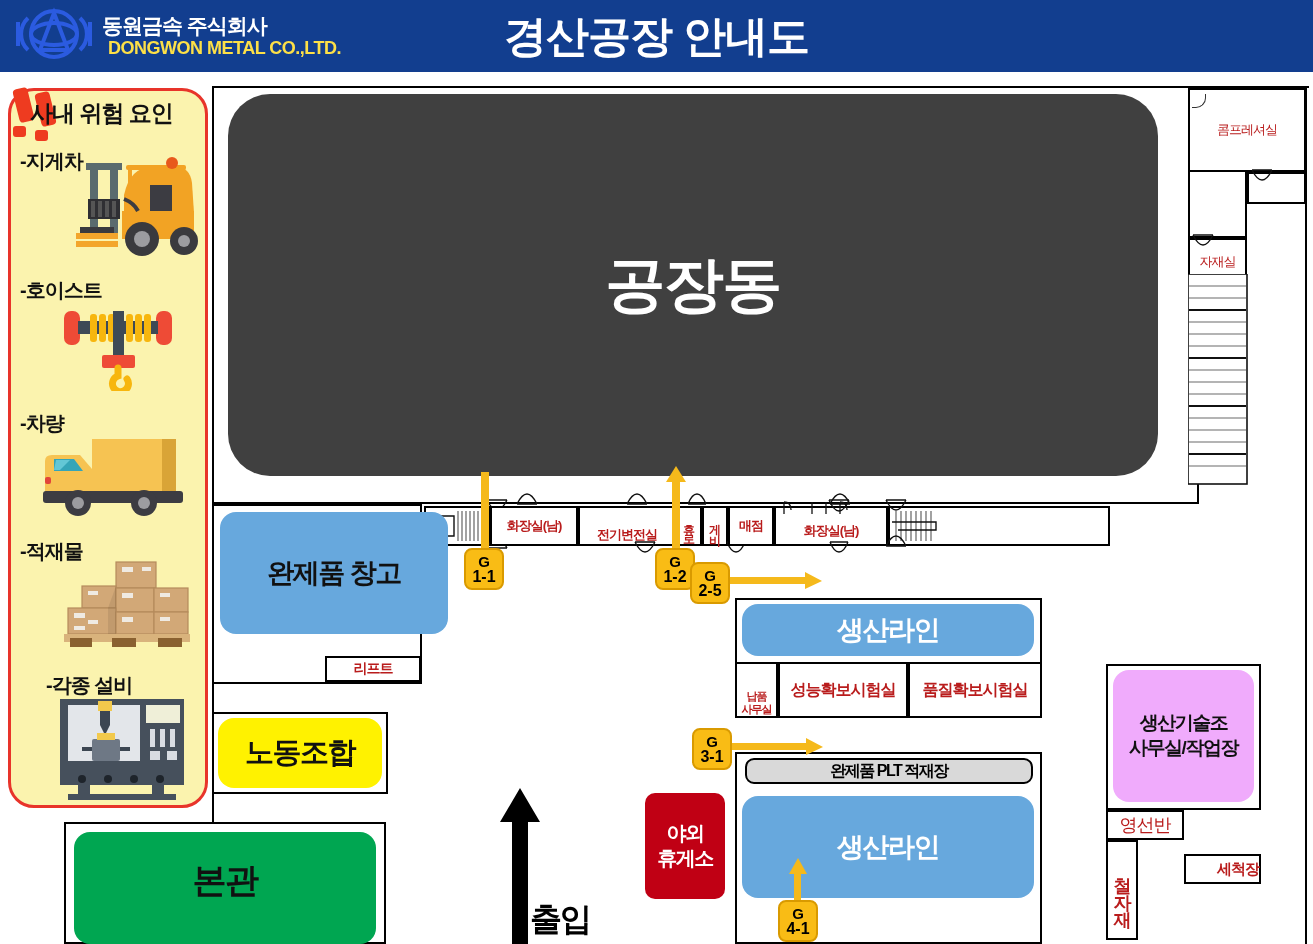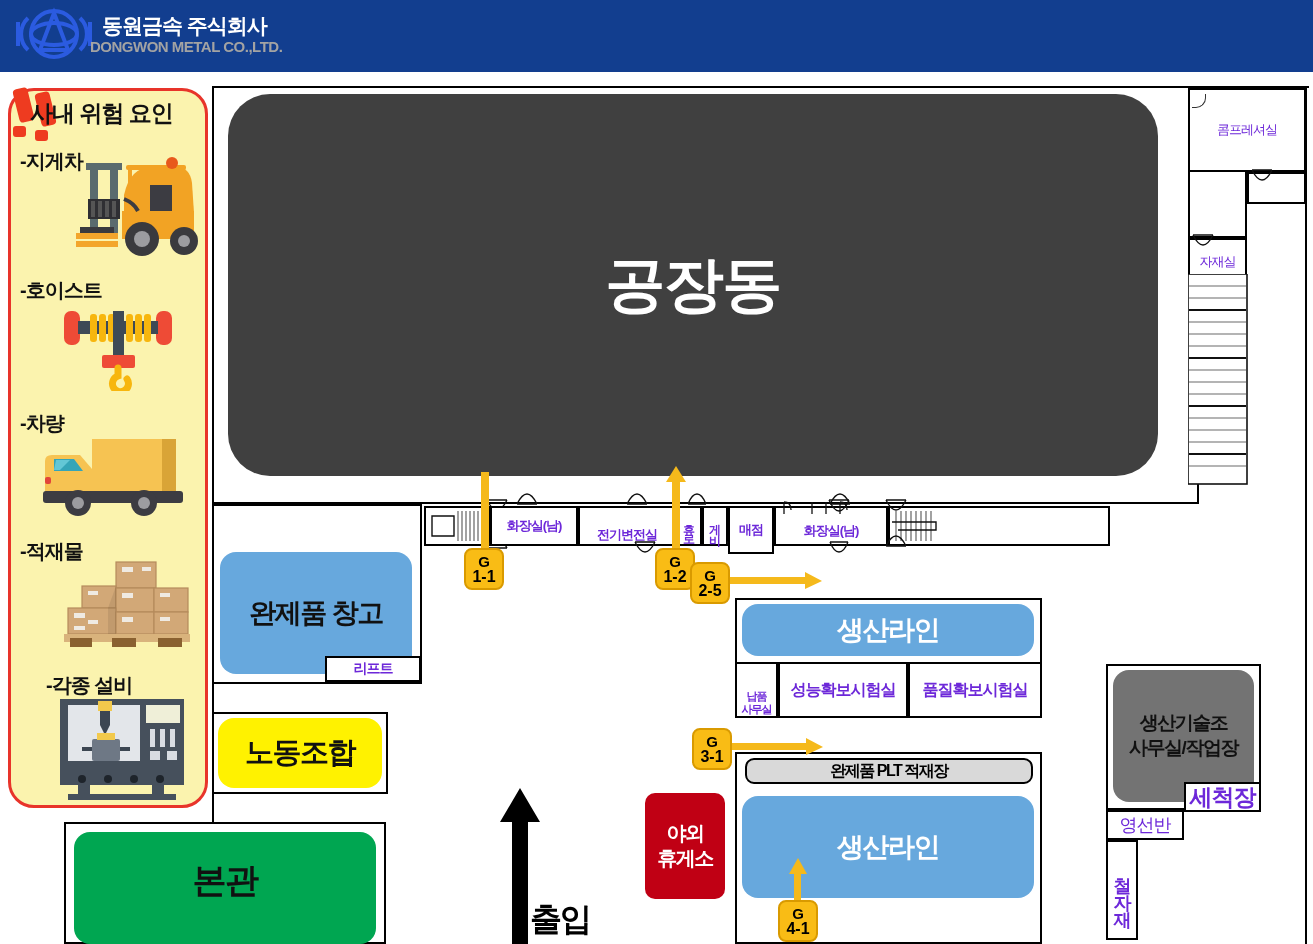--- a/index.html
+++ b/index.html
@@ -5,37 +5,37 @@
   html,body{margin:0;padding:0;background:#fff;}
   body{width:1313px;height:944px;position:relative;overflow:hidden;
        font-family:"Liberation Sans","DejaVu Sans",sans-serif;}
   .abs{position:absolute;box-sizing:border-box;}
 
   
   #header{left:0;top:0;width:1313px;height:72px;background:#123E8F;}
   #logo-wrap{left:10px;top:6px;width:270px;height:60px;}
   #logo-kr{position:absolute;left:92px;top:6px;color:#fff;font-size:21px;font-weight:bold;
            letter-spacing:-1px;white-space:nowrap;}
-  #logo-en{position:absolute;left:80px;top:32px;color:#a3a3a3;font-size:15px;font-weight:bold;
+  #logo-en{position:absolute;left:98px;top:32px;color:#fde047;font-size:18px;font-weight:bold;
            letter-spacing:-0.5px;white-space:nowrap;}
   #map-title{left:0;top:8px;width:1313px;text-align:center;color:#fff;font-size:43px;
              font-weight:bold;letter-spacing:-1px;}
 
   
   #hazard-panel{left:8px;top:88px;width:200px;height:720px;background:#FBF3AE;
                 border:3px solid #E8342A;border-radius:26px;}
   .bang{position:absolute;width:15px;height:34px;background:#EE3B20;}
   .bang-dot{position:absolute;width:13px;height:11px;background:#EE3B20;border-radius:3px;}
   #hz-title{left:30px;top:98px;width:175px;font-size:23px;font-weight:bold;color:#111;
             letter-spacing:-1px;}
   .hz-label{font-size:20px;font-weight:bold;color:#111;letter-spacing:-1px;}
 
   
   .room{border:2px solid #000;background:#fff;display:flex;align-items:center;
-        justify-content:center;text-align:center;color:#6d28d9;letter-spacing:-1px;}
+        justify-content:center;text-align:center;color:#b91c1c;letter-spacing:-1px;}
   .pill{border-radius:16px;display:flex;align-items:center;justify-content:center;
         text-align:center;font-weight:bold;letter-spacing:-1.5px;}
   .vtext{writing-mode:vertical-rl;text-orientation:upright;}
 
   
   .gate{background:#F9BC15;border:2px solid #D99A00;border-radius:8px;
         display:flex;flex-direction:column;align-items:center;justify-content:center;
         font-weight:bold;color:#000;line-height:1.0;z-index:40;}
   .gate .g1{font-size:15px;}
   .gate .g2{font-size:16px;}
@@ -53,20 +53,21 @@
         <path d="M44 7 L30 44 L58 44 Z"></path>
         <path d="M18 12 A22 22 0 0 0 18 44"></path>
         <path d="M70 12 A22 22 0 0 1 70 44"></path>
         <path d="M8 16 L8 40"></path>
           <path d="M80 16 L80 40"></path>
       </g>
     </svg>
     <div id="logo-kr">동원금속 주식회사</div>
     <div id="logo-en">DONGWON METAL CO.,LTD.</div>
   </div>
+  <div class="abs" id="map-title">경산공장 안내도</div>
 </div>
 
 <div class="abs" id="hazard-panel"></div>
 
 <div class="abs bang" style="left:16px;top:88px;transform:rotate(-14deg);border-radius:4px;"></div>
 <div class="abs bang-dot" style="left:13px;top:126px;"></div>
 <div class="abs bang" style="left:38px;top:92px;transform:rotate(-14deg);border-radius:4px;"></div>
 <div class="abs bang-dot" style="left:35px;top:130px;"></div>
 
 <div class="abs" id="hz-title">사내 위험 요인</div>
@@ -295,21 +296,21 @@
 <div class="abs room vtext" style="left:702px;top:506px;width:26px;height:40px;font-size:12px;font-weight:bold;line-height:1;">
   <span>게비</span>
 </div>
 <svg class="abs" style="left:686px;top:492px;" width="22" height="14">
   <path d="M2 12 h18 M2 12 q4 -10 9 -10 M20 12 q-4 -10 -9 -10" stroke="#111" stroke-width="1.3" fill="none"></path>
 </svg>
 <svg class="abs" style="left:725px;top:540px;" width="22" height="14">
   <path d="M2 2 h18 M2 2 q4 10 9 10 M20 2 q-4 10 -9 10" stroke="#111" stroke-width="1.3" fill="none"></path>
 </svg>
 
-<div class="abs room" style="left:728px;top:506px;width:46px;height:48px;font-size:13px;font-weight:bold;">
+<div class="abs room" style="left:728px;top:506px;width:46px;height:40px;font-size:13px;font-weight:bold;">
   <span>매점</span>
 </div>
 
 <div class="abs room" style="left:774px;top:506px;width:114px;height:40px;font-size:13px;font-weight:bold;">
   <span style="margin-top:10px;">화장실(남)</span>
 </div>
 <svg class="abs" style="left:778px;top:500px;" width="106" height="18">
   <g stroke="#111" stroke-width="1.3" fill="none">
     <path d="M6 2 v12 M6 2 q7 0 7 8"></path>
     <path d="M34 2 v12"></path>
@@ -343,21 +344,21 @@
 </svg>
 <svg class="abs" style="left:884px;top:498px;" width="24" height="14">
   <path d="M2 2 h20 M2 2 q5 10 10 10 M22 2 q-5 10 -10 10" stroke="#111" stroke-width="1.3" fill="none"></path>
 </svg>
 <svg class="abs" style="left:884px;top:534px;" width="24" height="14">
   <path d="M2 12 h20 M2 12 q5 -10 10 -10 M22 12 q-5 -10 -10 -10" stroke="#111" stroke-width="1.3" fill="none"></path>
 </svg>
 <div class="abs" style="left:956px;top:506px;width:154px;height:40px;border:2px solid #000;border-left:none;"></div>
 
 <div class="abs room" style="left:212px;top:504px;width:210px;height:180px;"></div>
-<div class="abs pill" style="left:220px;top:512px;width:192px;height:122px;background:#67A8DD;font-size:27px;color:#111;margin-top:40px;">
+<div class="abs pill" style="left:220px;top:512px;width:228px;height:122px;background:#67A8DD;font-size:27px;color:#111;">
   <span>완제품 창고</span>
 </div>
 <div class="abs room" style="left:325px;top:656px;width:96px;height:26px;font-size:14px;font-weight:bold;">
   <span>리프트</span>
 </div>
 
 <div class="abs room" style="left:212px;top:712px;width:176px;height:82px;"></div>
 <div class="abs pill" style="left:218px;top:718px;width:164px;height:70px;background:#FFF200;font-size:29px;color:#111;">
   <span>노동조합</span>
 </div>
@@ -396,29 +397,29 @@
   <span>생산라인</span>
 </div>
 
 <div class="abs pill" style="left:645px;top:793px;width:80px;height:106px;background:#C00014;color:#fff;
             font-size:20px;border-radius:10px;line-height:1.25;white-space:pre;">
   <span>야외
 휴게소</span>
 </div>
 
 <div class="abs room" style="left:1106px;top:664px;width:155px;height:146px;"></div>
-<div class="abs pill" style="left:1113px;top:670px;width:141px;height:132px;background:#737373;font-size:19px;
+<div class="abs pill" style="left:1113px;top:670px;width:141px;height:132px;background:#f0abfc;font-size:19px;
             color:#111;line-height:1.3;white-space:pre;">
   <span>생산기술조
 사무실/작업장</span>
 </div>
 <div class="abs room" style="left:1106px;top:810px;width:78px;height:30px;font-size:18px;font-weight:normal;">
   <span>영선반</span>
 </div>
-<div class="abs room" style="left:1184px;top:782px;width:77px;height:30px;font-size:23px;font-weight:bold;">
+<div class="abs room" style="left:1184px;top:854px;width:77px;height:30px;font-size:15px;font-weight:bold;justify-content:flex-end;">
   <span>세척장</span>
 </div>
 <div class="abs room vtext" style="left:1106px;top:840px;width:32px;height:100px;font-size:18px;font-weight:bold;line-height:1.05;">
   <span>철자재</span>
 </div>
 
 <div class="abs gline" style="left:481px;top:472px;width:8px;height:78px;"></div>
 <div class="abs gate" style="left:464px;top:548px;width:40px;height:42px;">
   <span class="g1">G</span>
   <span class="g2">1-1</span>

